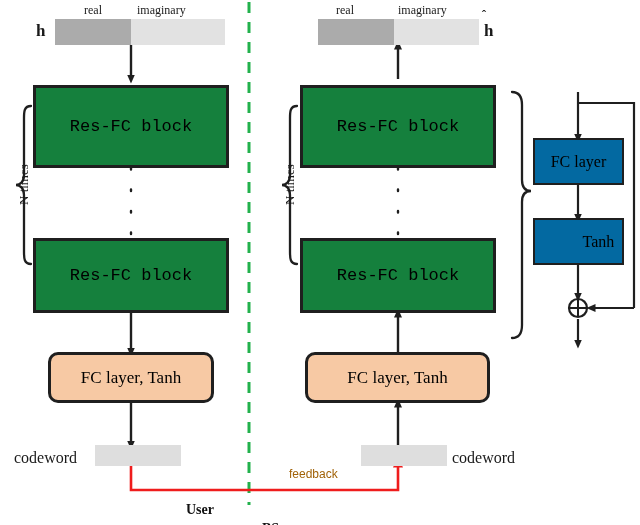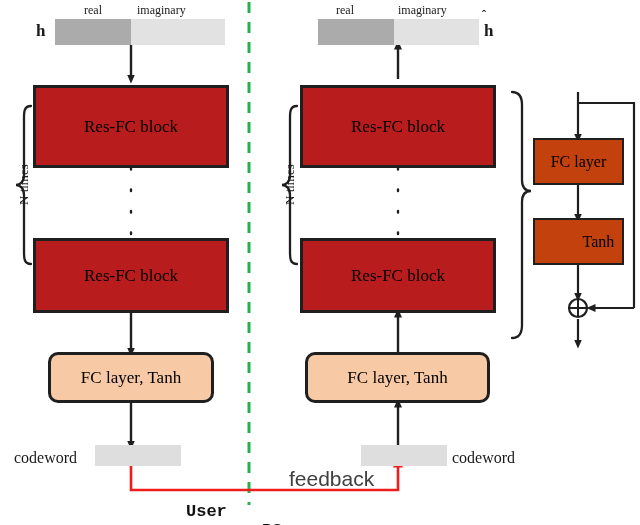--- a/index.html
+++ b/index.html
@@ -26,52 +26,53 @@
   }
   .lbl-small  { font-size: 12px; }
   .lbl-mid    { font-size: 16px; }
   .lbl-block  { font-size: 17px; }
   .lbl-bold-serif {
     font-family: "Liberation Serif", serif;
     font-weight: bold;
     font-size: 17px;
   }
   .lbl-sans-bold {
-    font-family: Liberation Mono, monospace;
+    font-family: Liberation Serif, serif;
     font-weight: bold;
-    font-size: 17px;
+    font-size: 14px;
     color: #111111;
   }
   .lbl-red {
     font-family: "Liberation Sans", sans-serif;
-    font-size: 21px;
-    color: #404040;
+    font-size: 12px;
+    color: #a16207;
   }
 
   
   .box {
     position: absolute;
     box-sizing: border-box;
     border: 3px solid #1f1f1f;
     display: flex;
     align-items: center;
     justify-content: center;
   }
   .box-res {
-    background: #b91c1c;
+    background: #15803d;
+    font-family: Liberation Mono, monospace;
   }
   .box-fc {
     background: #f7c9a4;
     border-radius: 10px;
   }
   .box-inner {
     position: absolute;
     box-sizing: border-box;
     border: 2px solid #1f1f1f;
-    background: #c2410c;
+    background: #0369a1;
     display: flex;
     align-items: center;
     justify-content: center;
   }
 
   
   .bar-real {
     position: absolute;
     background: #ababab;
   }

